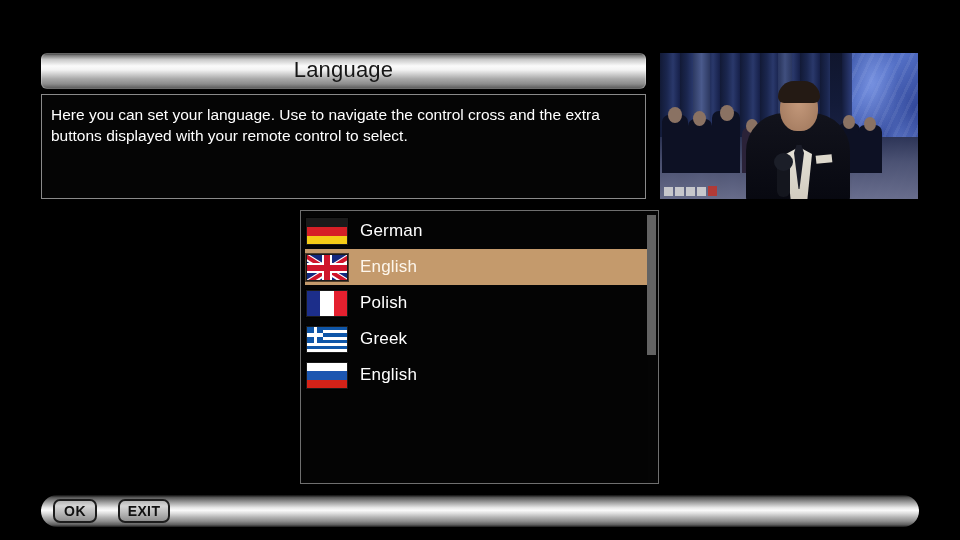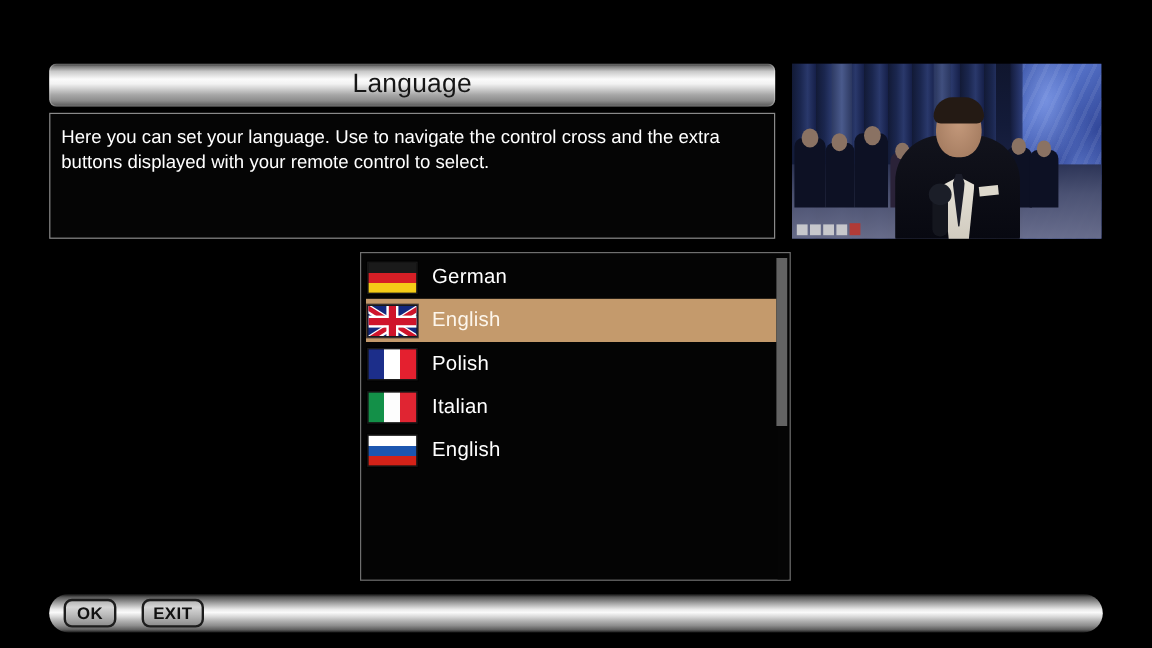--- a/index.html
+++ b/index.html
@@ -411,22 +411,26 @@
             <i class="cv2"></i>
             <i class="ch2"></i>
           </span>
           <span class="lbl">English</span>
         </div>
         <div class="lang-row">
           <span class="flag flag-fr"></span>
           <span class="lbl">Polish</span>
         </div>
         <div class="lang-row">
-          <span class="flag flag-it"></span>
-          <span class="lbl">Italian</span>
+          <span class="flag flag-gr">
+            <span class="gr-canton"></span>
+            <span class="gr-cross-v"></span>
+            <span class="gr-cross-h"></span>
+          </span>
+          <span class="lbl">Greek</span>
         </div>
         <div class="lang-row">
           <span class="flag flag-ru"></span>
           <span class="lbl">English</span>
         </div>
       </div>
     <div class="scroll-track">
       <div class="scroll-thumb"></div>
     </div>
   </div>

